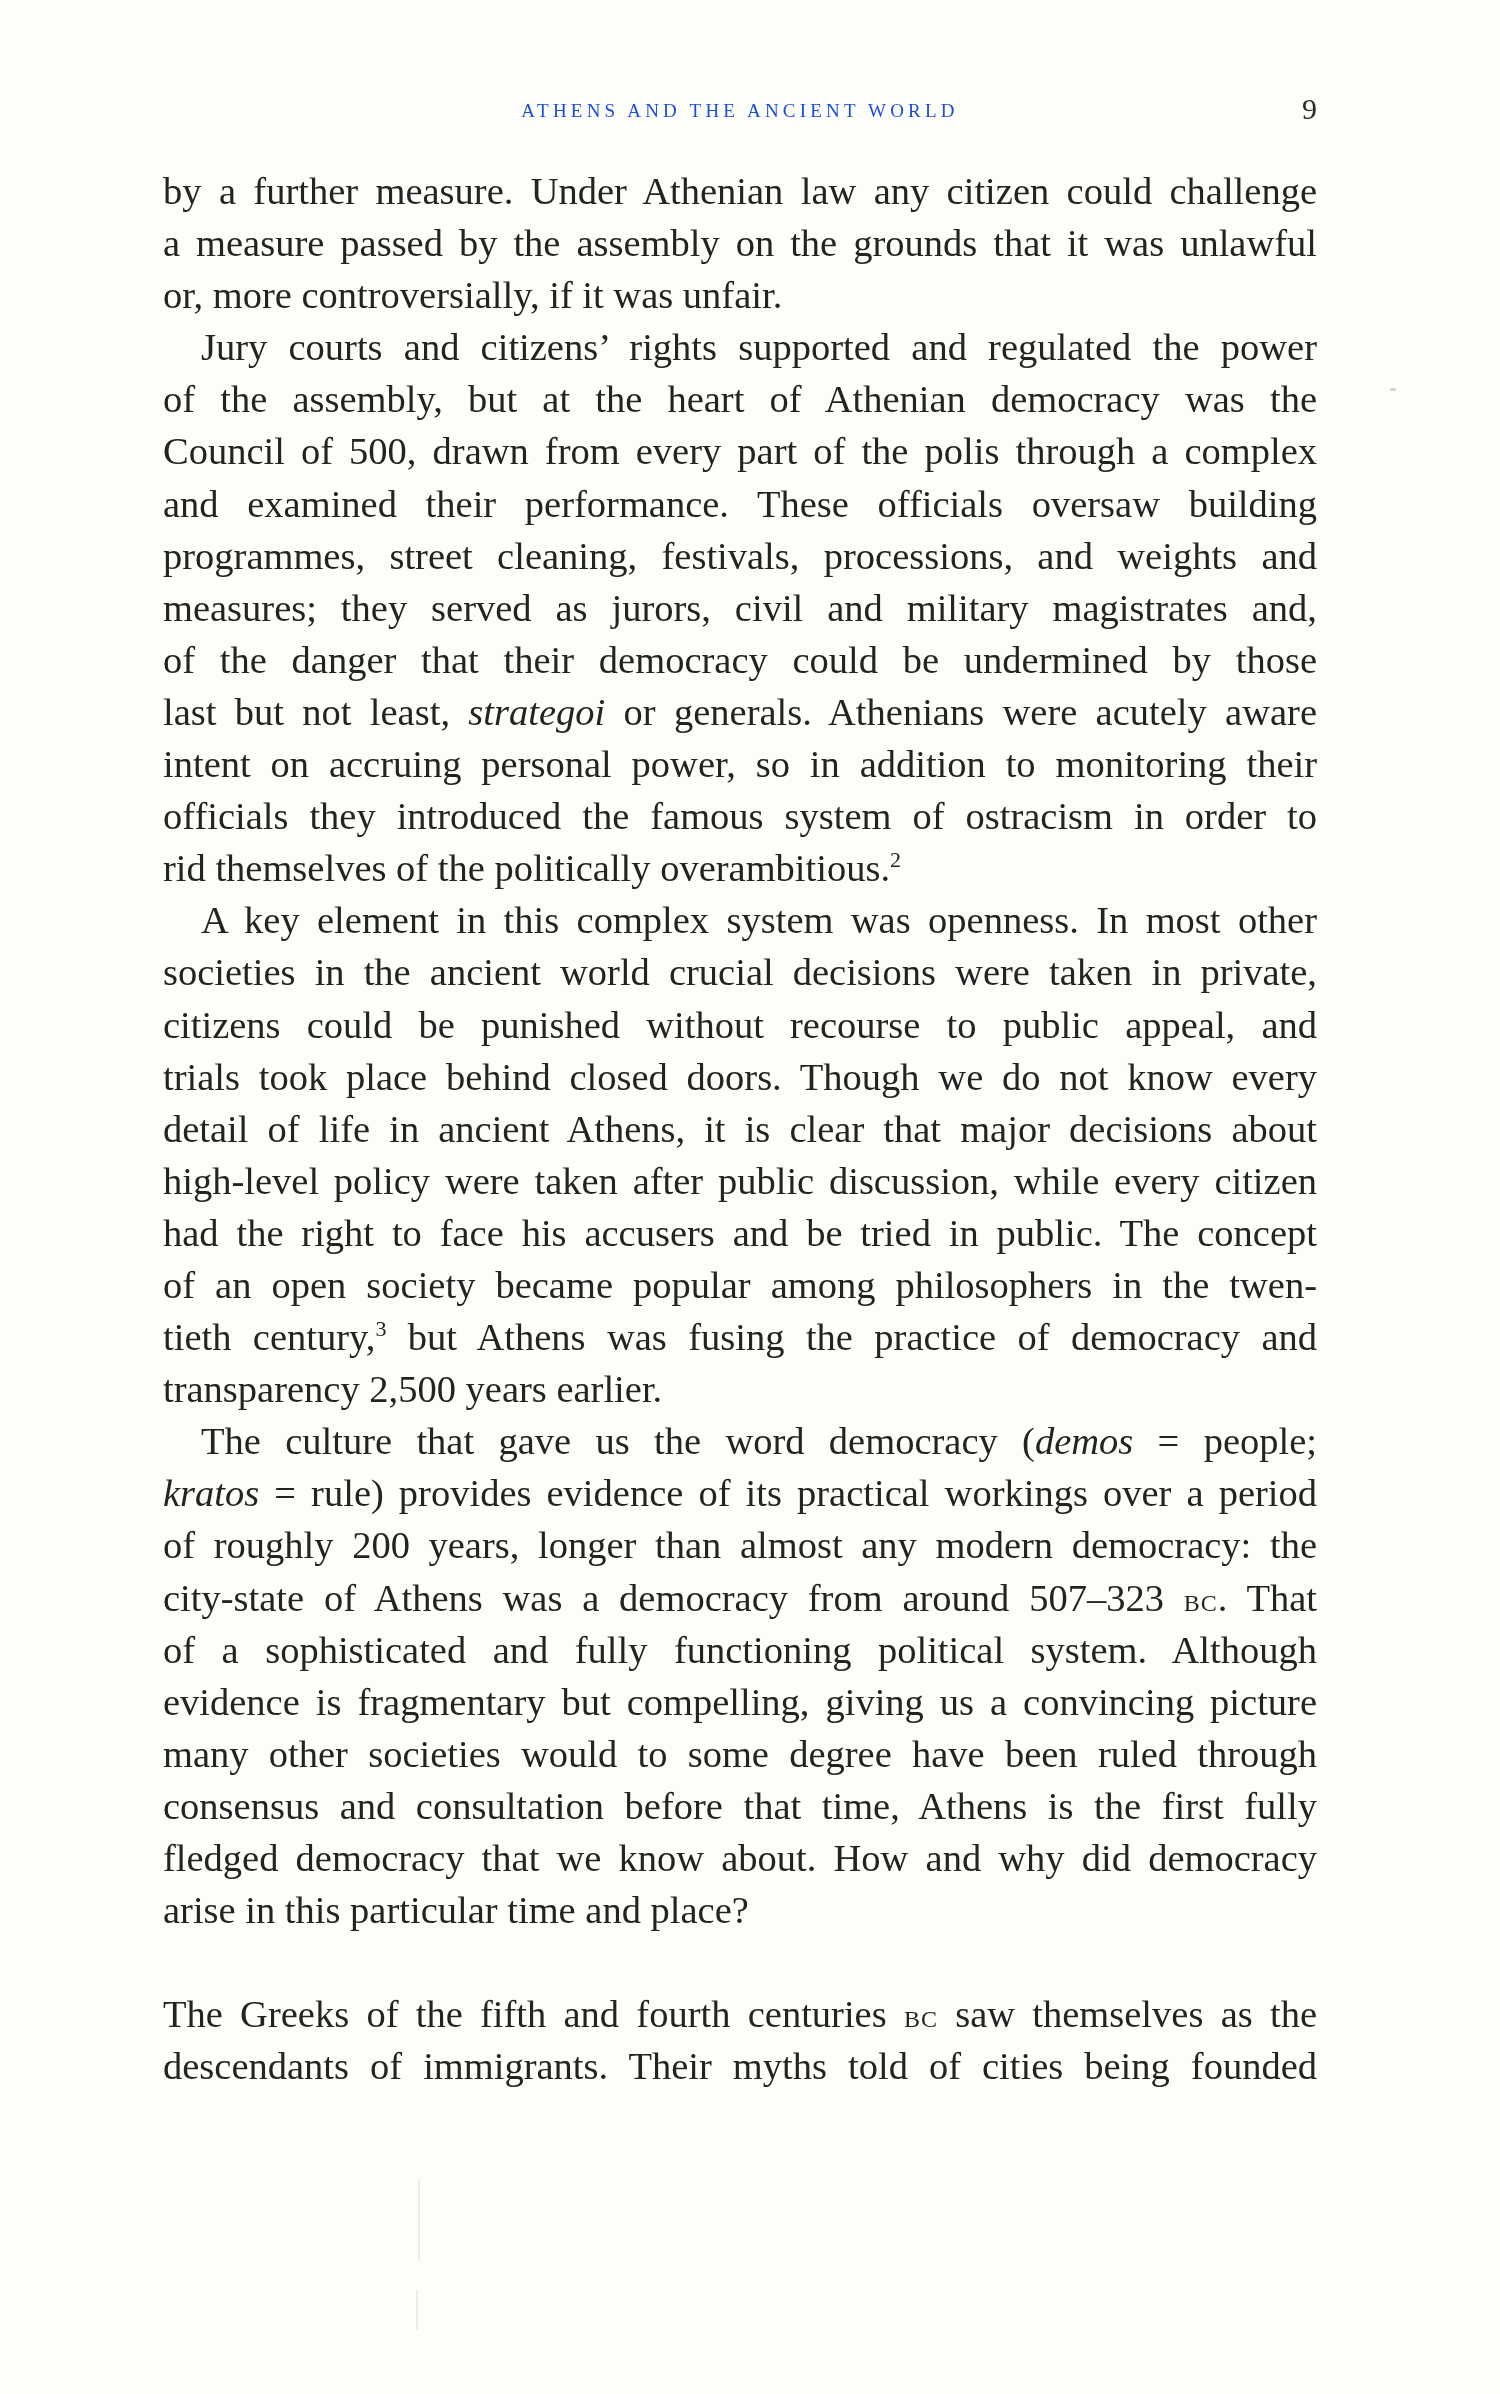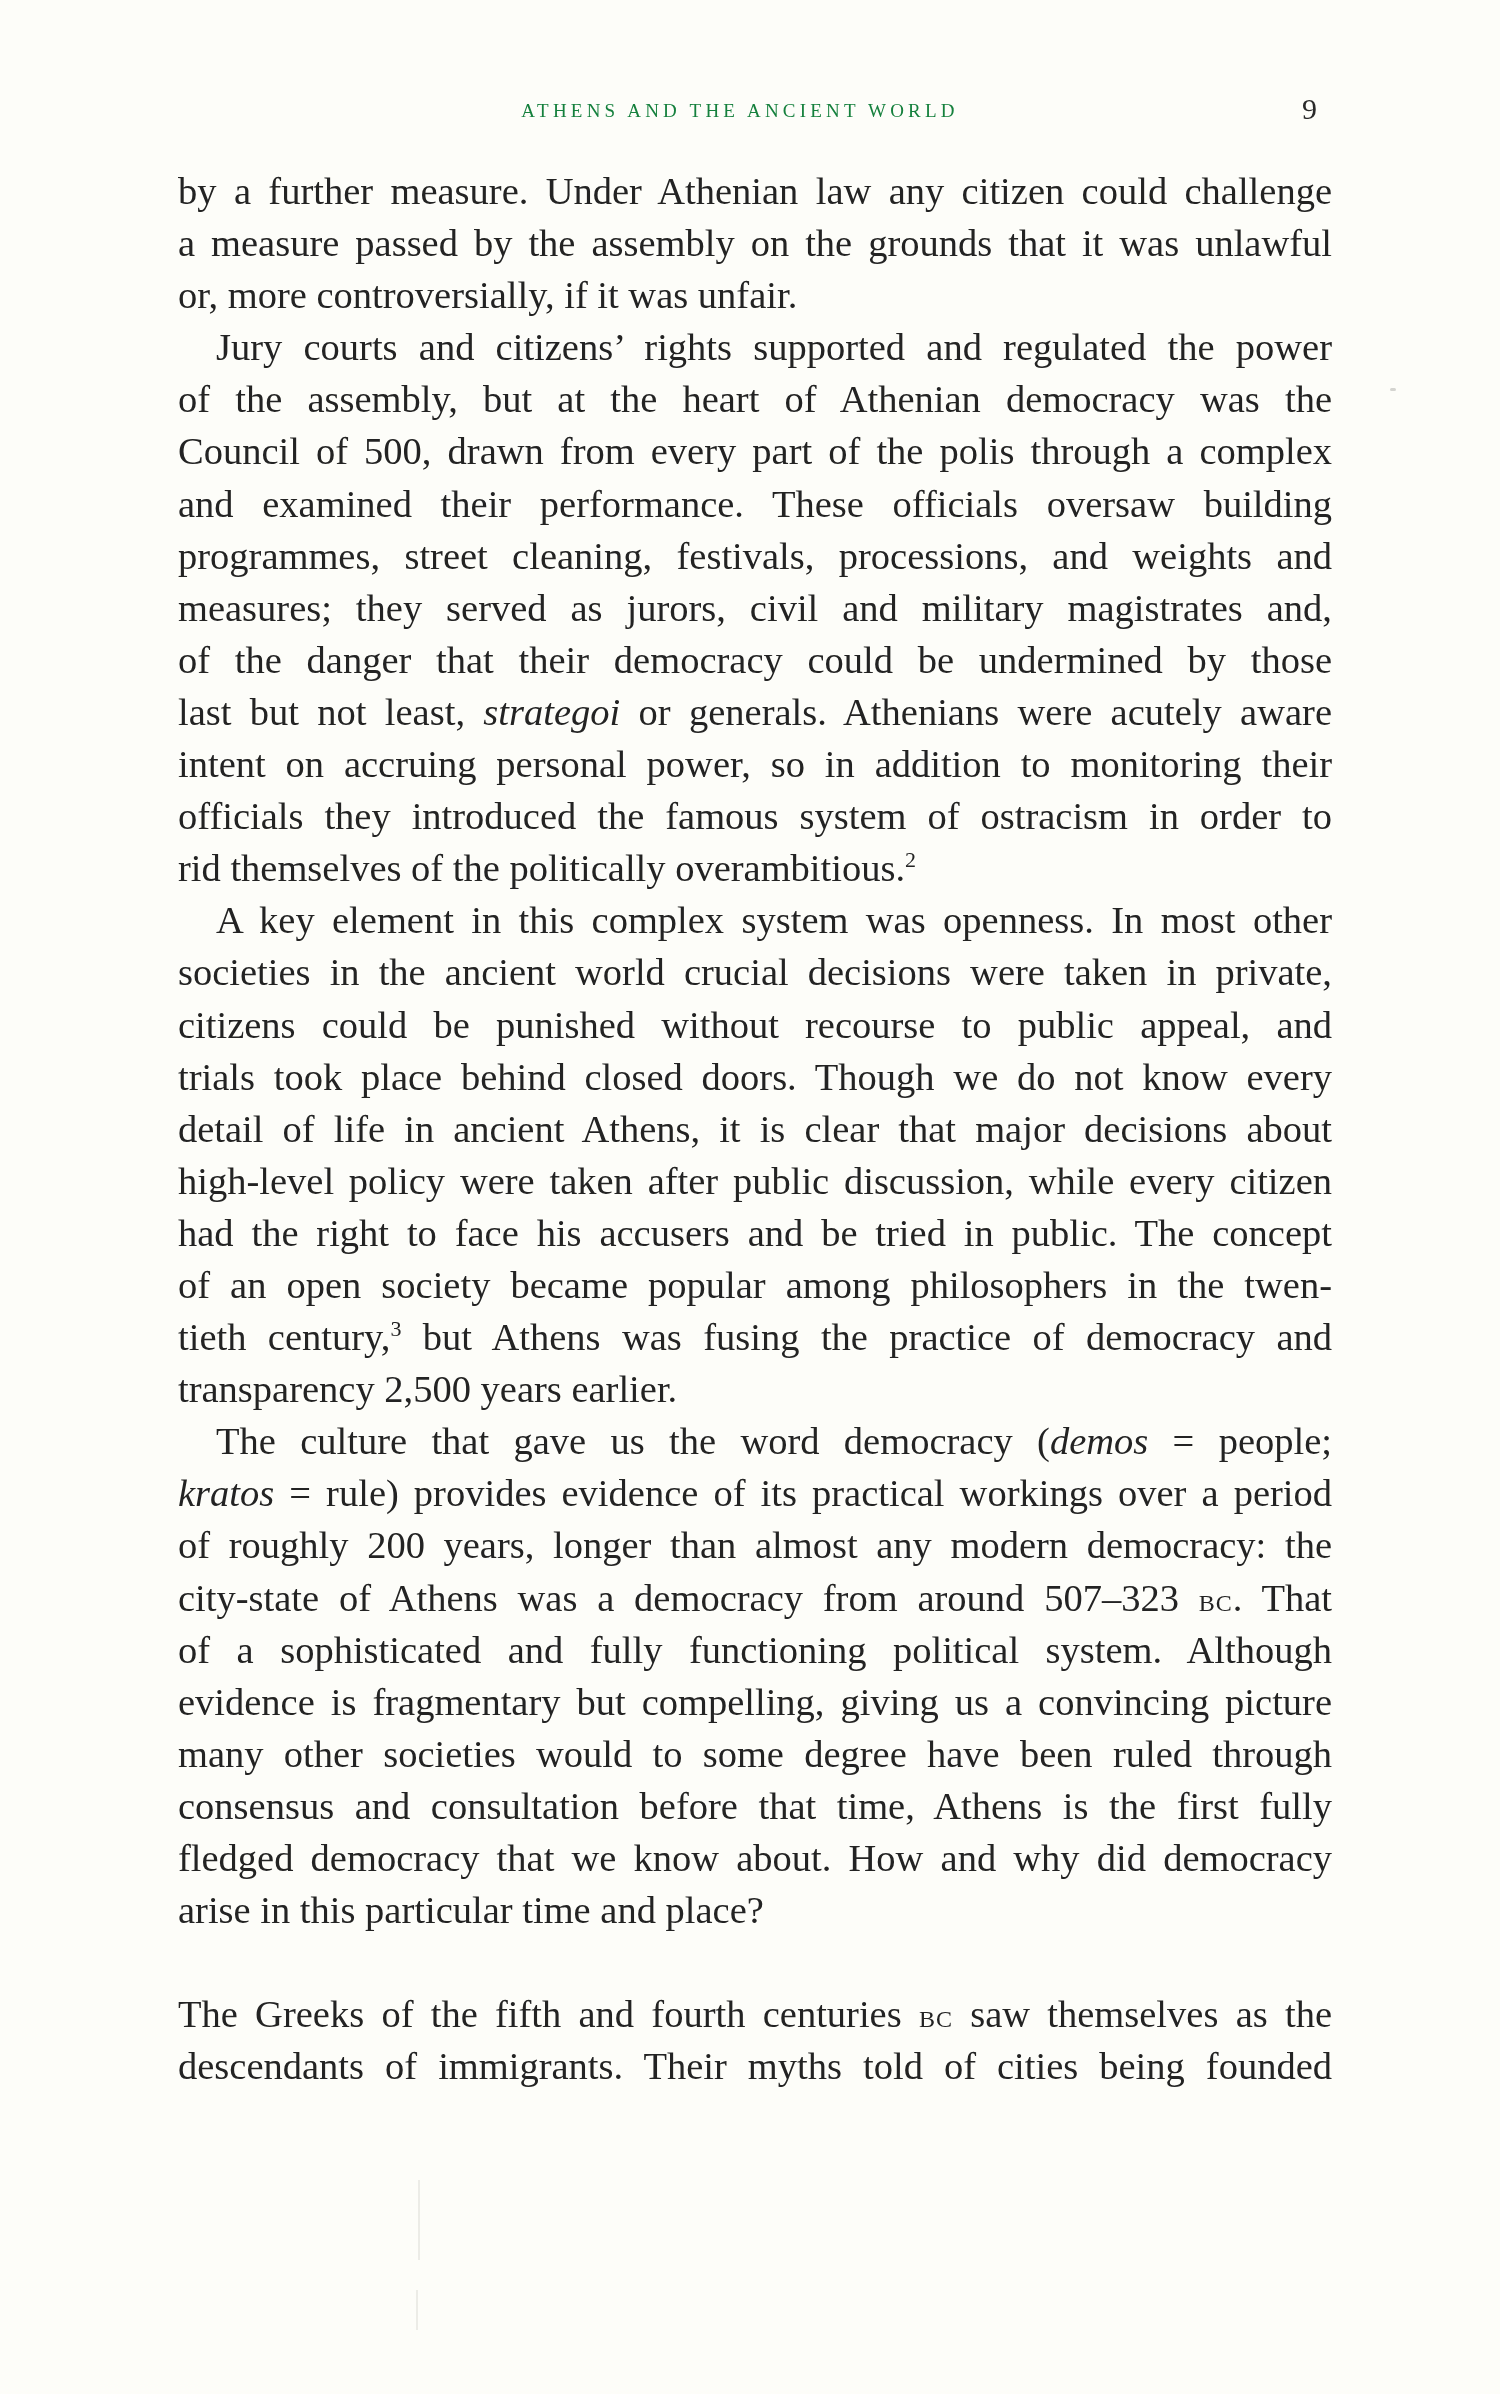--- a/index.html
+++ b/index.html
@@ -8,28 +8,28 @@
     background: #fdfdf9;
     position: relative; overflow: hidden;
     color: #232323;
     font-family: "Liberation Serif", "DejaVu Serif", serif;
   }
   .page { position: absolute; left: 0; top: 0; width: 1500px; height: 2394px; }
   .running-head {
     position: absolute; top: 96px; left: 163px; width: 1154px;
     text-align: center;
     font-size: 19px; letter-spacing: 4.2px; text-transform: uppercase;
-    color: #15803d; line-height: 30px;
+    color: #1d4ed8; line-height: 30px;
   }
   .folio {
     position: absolute; top: 92px; right: 183px;
     font-size: 30px; line-height: 34px; color: #2a2a2a;
   }
   .body-text {
-    position: absolute; left: 178px; top: 165px; width: 1154px;
+    position: absolute; left: 163px; top: 165px; width: 1154px;
     font-size: 38.5px; line-height: 52.1px;
   }
   .line {
     display: block; height: 52.1px; white-space: nowrap;
     text-align: justify; text-align-last: justify;
   }
   .line.last { text-align: right; text-align-last: left; }
   .line.indent { padding-left: 38px; }
   .line.blank { height: 52.1px; }
   .it { font-style: italic; }

